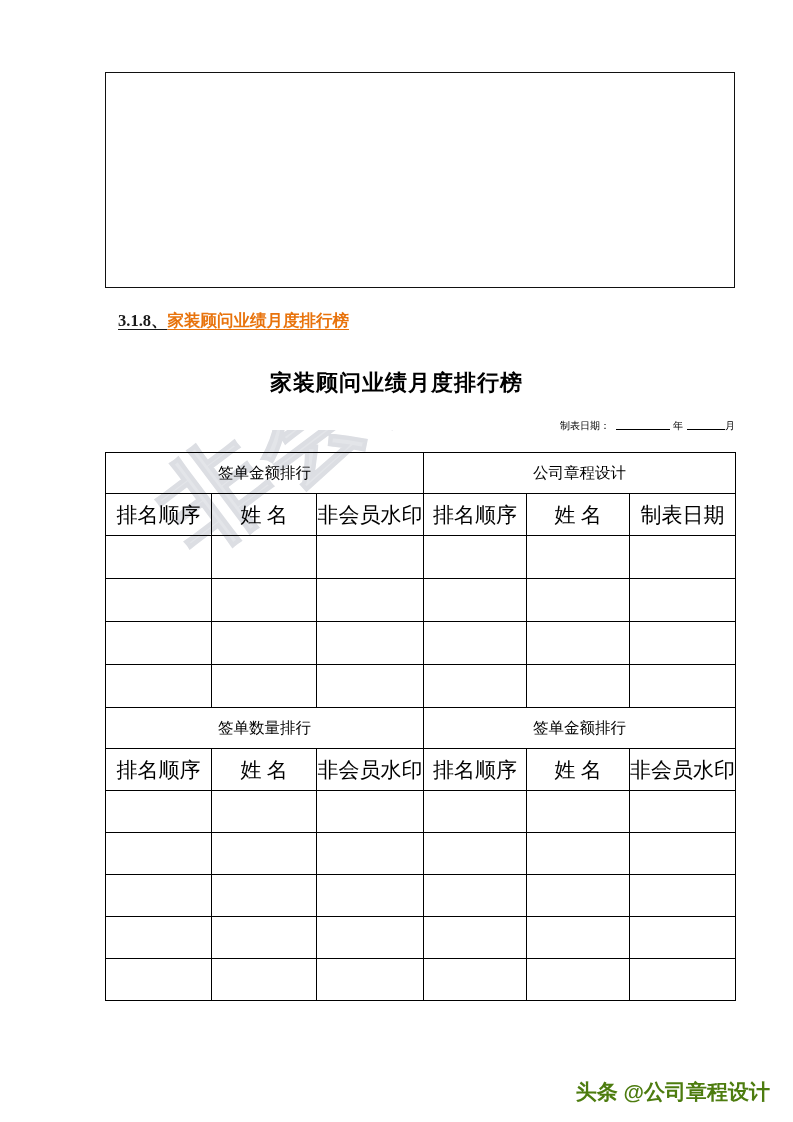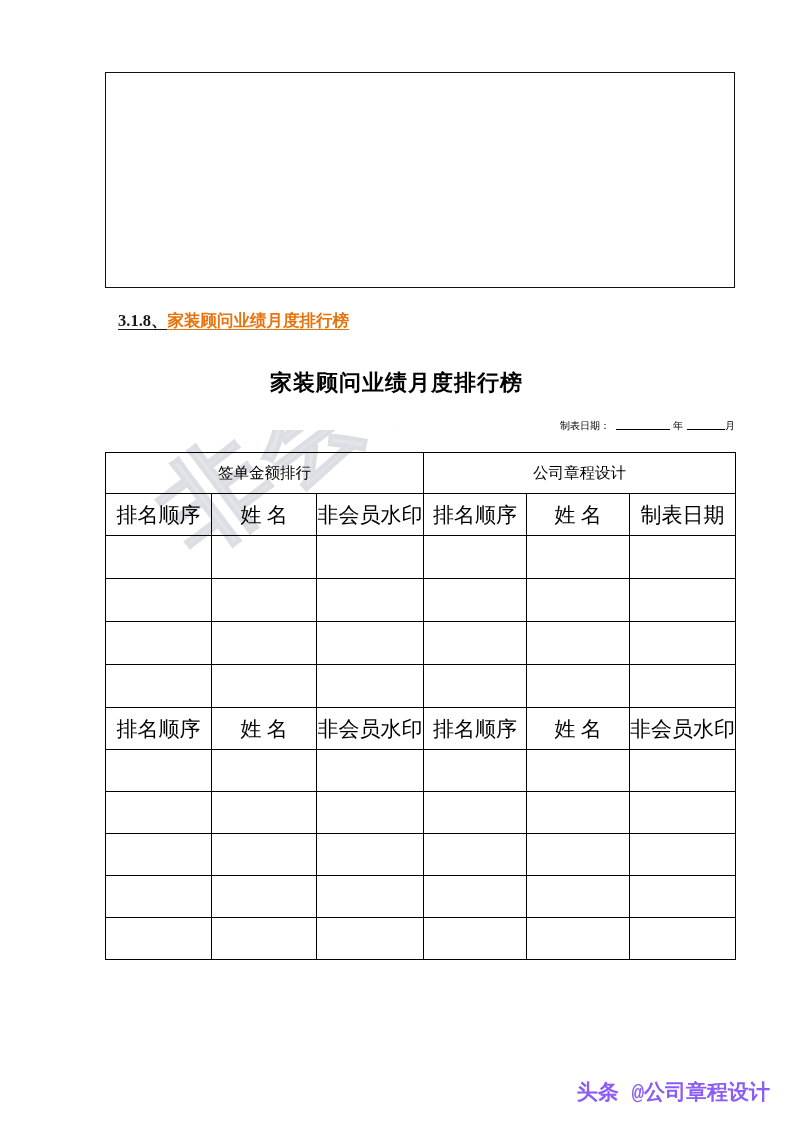--- a/index.html
+++ b/index.html
@@ -166,24 +166,24 @@
   }
 
   
   #footer-mark {
     position: absolute;
     left: 0;
     top: 1078px;
     width: 770px;
     text-align: right;
     z-index: 10;
-    font-family: Liberation Mono, monospace;
+    font-family: Liberation Sans, sans-serif;
     font-size: 21px;
     font-weight: 700;
-    color: #8b5cf6;
+    color: #4d7c0f;
     white-space: nowrap;
   }
 </style>
 </head>
 <body>
 
 <div id="page">
 
   <div id="watermark">
     <div class="wm-text">非会员水印</div>
@@ -252,20 +252,24 @@
       <tr>
         <td class="data-cell"></td>
         <td class="data-cell"></td>
         <td class="data-cell"></td>
         <td class="data-cell"></td>
         <td class="data-cell"></td>
         <td class="data-cell"></td>
       </tr>
 
       <tr>
+        <td class="group-head" colspan="3">签单数量排行</td>
+        <td class="group-head" colspan="3">签单金额排行</td>
+      </tr>
+      <tr>
         <td class="col-head">排名顺序</td>
         <td class="col-head">姓 名</td>
         <td class="col-head">非会员水印</td>
         <td class="col-head">排名顺序</td>
         <td class="col-head">姓 名</td>
         <td class="col-head">非会员水印</td>
       </tr>
 
       <tr>
         <td class="data-cell-b"></td>

